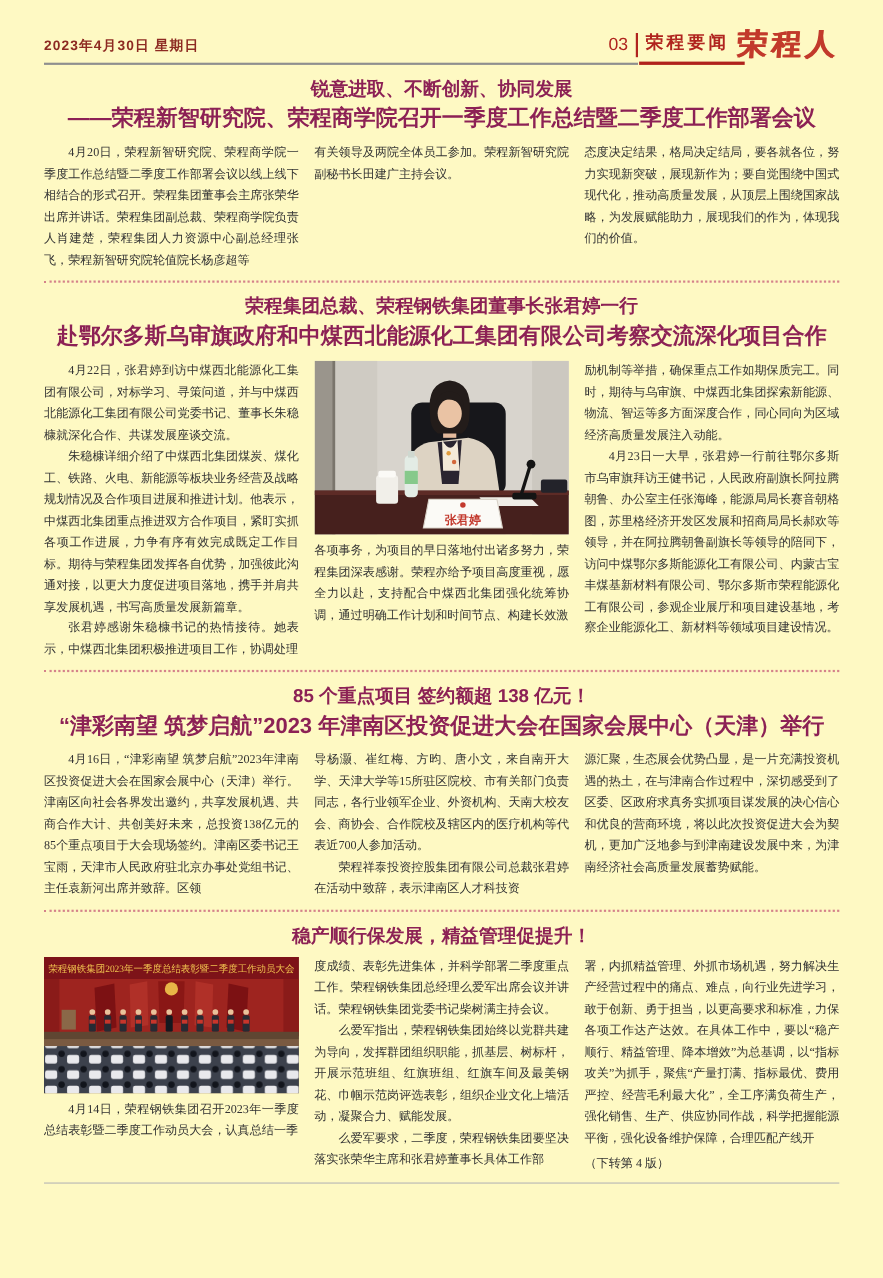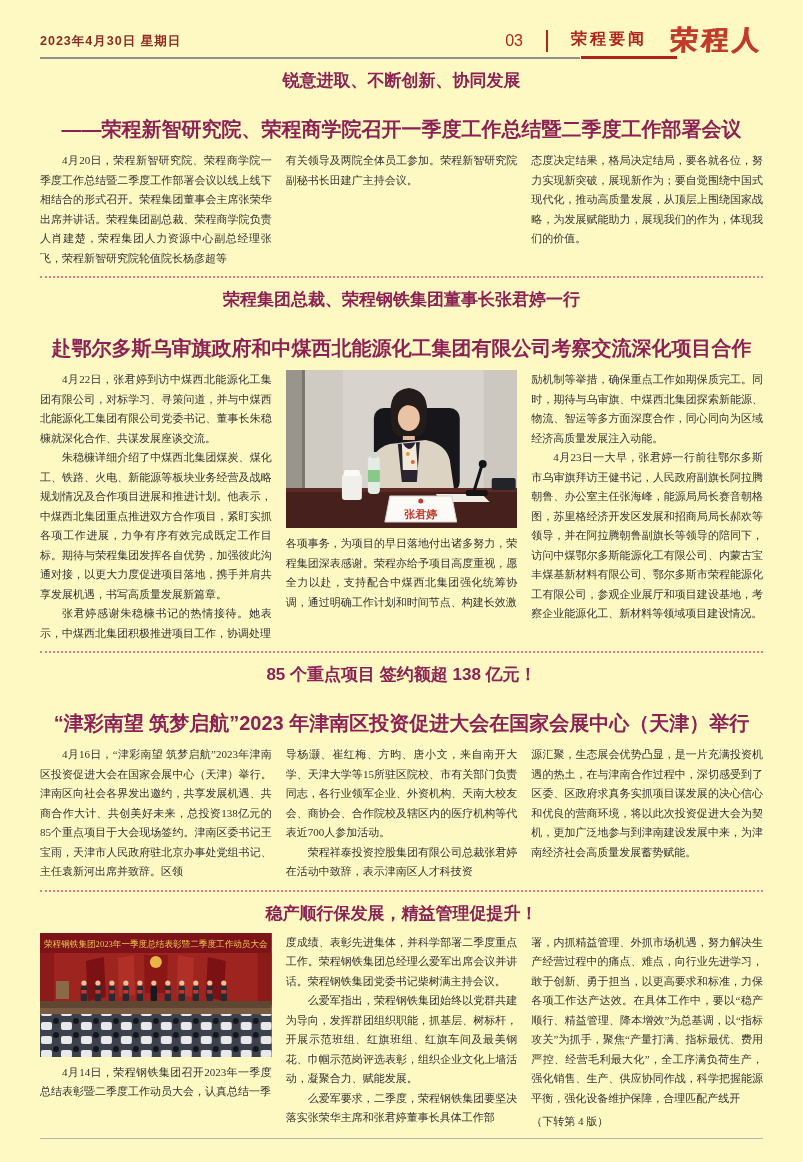--- a/index.html
+++ b/index.html
@@ -5,37 +5,37 @@
   html,body { margin:0; padding:0; background:#e8e8e8; }
   .page {
     width:803px; height:1162px; margin:0 auto; background:#fef9c3;
     box-sizing:border-box; padding:18px 40px 0; overflow:hidden;
     font-family:"Liberation Serif", serif; position:relative;
   }
   
   .header-row { display:flex; justify-content:space-between; align-items:flex-end; height:34px; }
   .date { color:#8d2a22; font-size:12.5px; font-weight:bold;
           font-family:"Liberation Sans", sans-serif; letter-spacing:1px; padding-bottom:2px; }
-  .header-right { display:flex; align-items:flex-end; gap:23px; }
+  .header-right { display:flex; align-items:flex-end; gap:7px; }
   .page-no { color:#b0241e; font-size:16px; font-family:"Liberation Sans", sans-serif; padding-bottom:2px; }
   .v-div { width:2px; height:22px; background:#b0241e; }
   .section { color:#b0241e; font-size:16px; font-weight:900; letter-spacing:3px;
              font-family:"Liberation Sans", sans-serif; padding-bottom:2px; }
   .masthead { color:#c23a2b; font-size:27px; font-weight:900; letter-spacing:4px;
               font-family:"Liberation Sans", sans-serif; line-height:1;
               text-shadow:1px 0 0 #c23a2b; transform:skewX(-4deg); margin-bottom:-2px; }
   .rule { position:relative; height:3px; margin-top:4px; }
   .rule .gray { position:absolute; left:0; top:1px; width:540px; height:2px; background:#8f8f8f; }
   .rule .red  { position:absolute; left:541px; top:0; width:96px; height:3px; background:#b0221c; }
   
   .article { margin-top:10px; }
   .t1, .t2 { text-align:center; color:#8c2155; font-weight:bold;
              font-family:"Liberation Sans", sans-serif; margin:0; }
   .t1 { font-size:17px; line-height:24px; }
-  .t2 { font-size:20px; line-height:30px;margin-top:21px; }
+  .t2 { font-size:20px; line-height:30px; }
   .article-body { display:flex; gap:14px; margin-top:7px; }
   .col { flex:1 1 0; min-width:0; }
   .col p { margin:0; font-size:11px; line-height:19.5px; text-align:justify;
            color:#333333; }
   .col p.ind { text-indent:2em; }
   .turn { text-align:right; text-indent:0; margin-top:4px !important; }
   .sep { border:none; border-top:2px dotted #d4828a; margin:8px 0; }
   .photo { width:100%; display:block; margin-bottom:6px; }
   .bottom-rule { border:none; border-top:1px solid #b5b5b5; margin-top:6px; }
 </style>

